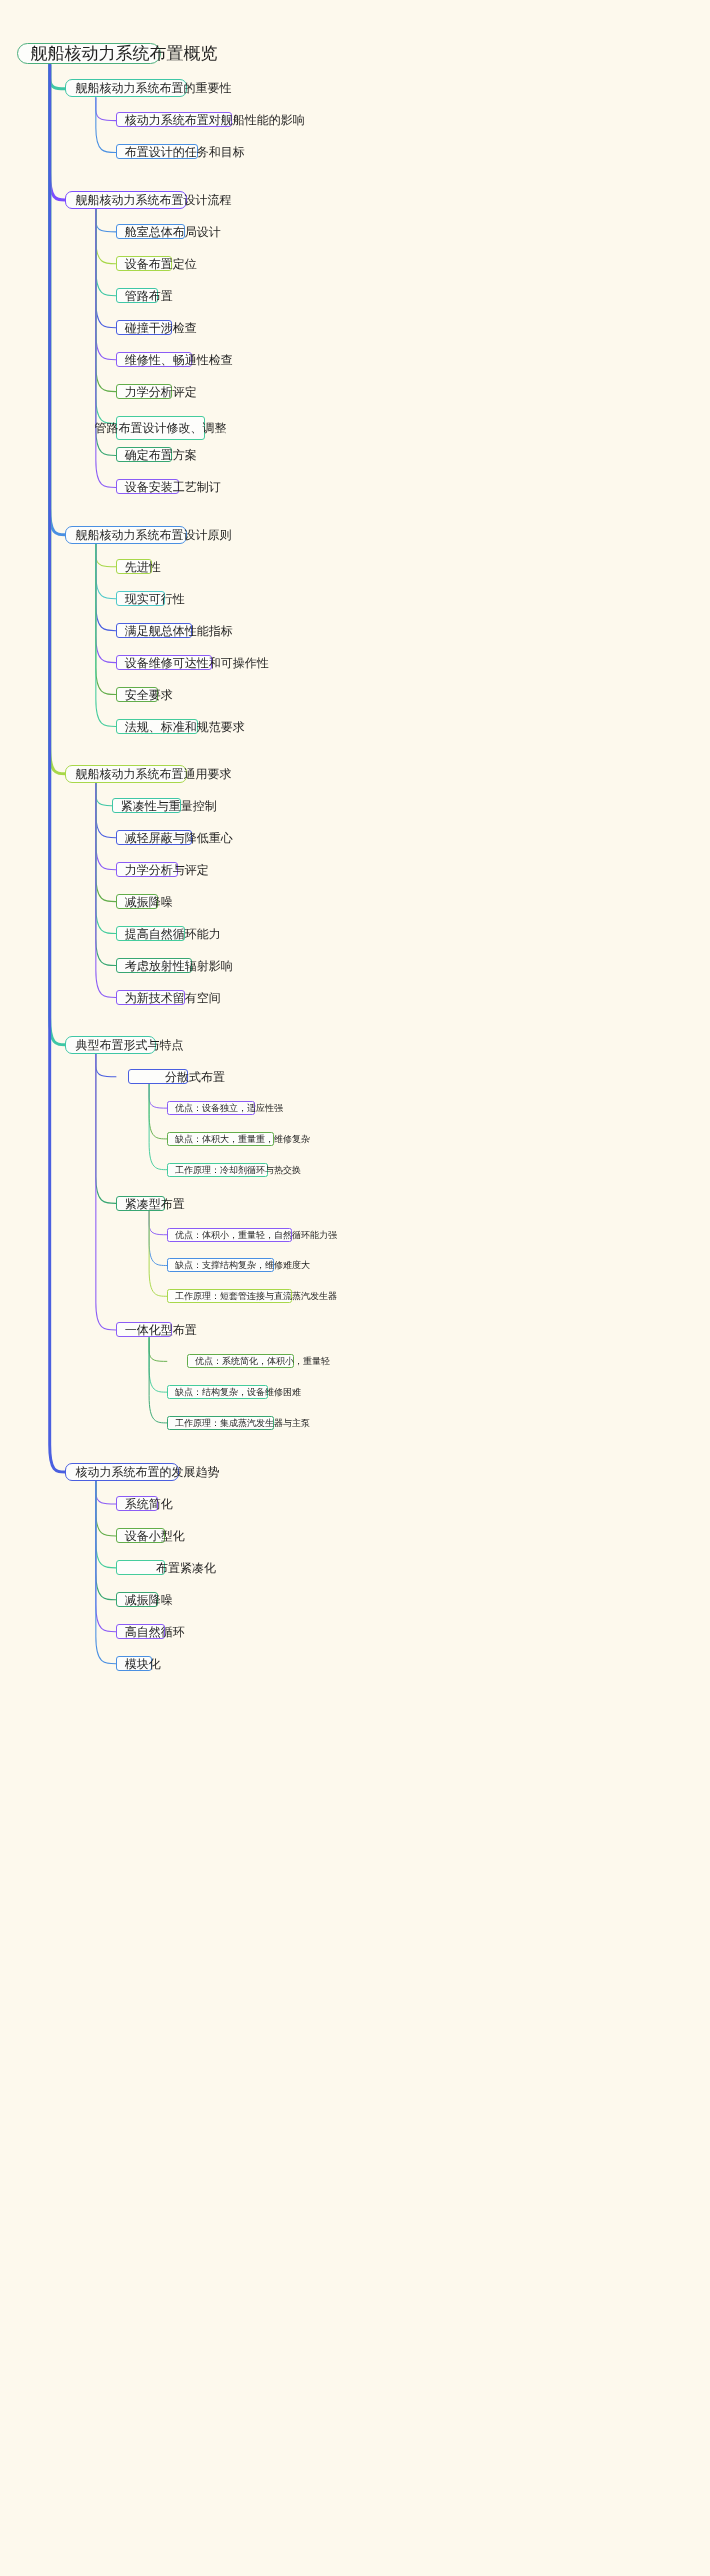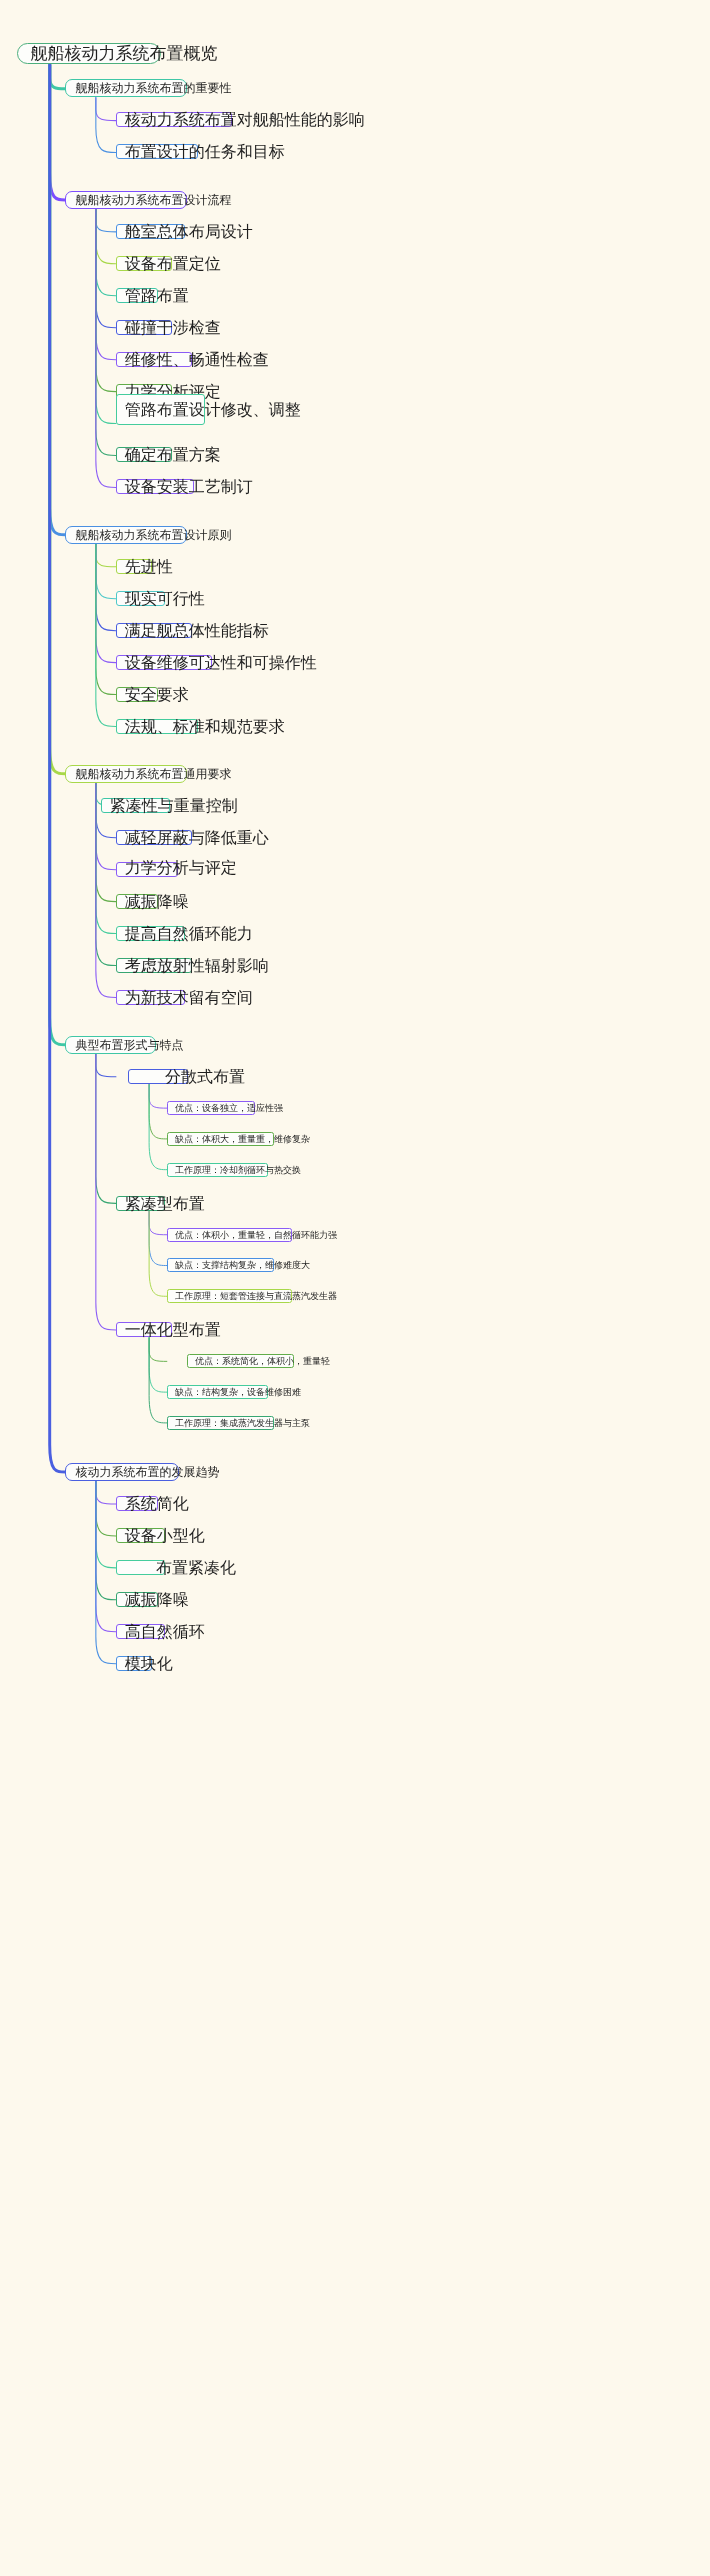--- a/index.html
+++ b/index.html
@@ -47,21 +47,21 @@
   }
   .node.lvl1 {
     border-width: 1.8px;
     border-radius: 7px;
     font-size: 12px;
     padding: 0 9.5px;
   }
   .node.lvl2 {
     border-width: 1.5px;
     border-radius: 3px;
-    font-size: 16px;
+    font-size: 12px;
     padding: 0 7.7px;
   }
   .node.lvl3 {
     border-width: 1.5px;
     border-radius: 2.4px;
     font-size: 9px;
     padding: 0 7px;
   }
 </style>
 </head>
@@ -241,27 +241,27 @@
       </div>
       <div class="node lvl2" style="left: 116px; top: 320px; width: 56px; height: 15.4px; border-color: rgb(74, 95, 224);">
         <span class="node-label">碰撞干涉检查</span>
       </div>
       <div class="node lvl2" style="left: 116px; top: 352px; width: 76px; height: 15.4px; border-color: rgb(139, 92, 246);">
         <span class="node-label">维修性、畅通性检查</span>
       </div>
       <div class="node lvl2" style="left: 116px; top: 384px; width: 56px; height: 15.4px; border-color: rgb(98, 173, 74);">
         <span class="node-label">力学分析评定</span>
       </div>
-      <div class="node lvl2" style="left: 116px; top: 394px; width: 89px; height: 31px; border-color: rgb(68, 204, 157);">
+      <div class="node lvl2" style="left: 116px; top: 416px; width: 89px; height: 24px; border-color: rgb(68, 204, 157); justify-content: center;">
         <span class="node-label">管路布置设计修改、调整</span>
       </div>
       <div class="node lvl2" style="left: 116px; top: 447px; width: 56px; height: 15.4px; border-color: rgb(55, 166, 114);">
         <span class="node-label">确定布置方案</span>
       </div>
-      <div class="node lvl2" style="left: 116px; top: 479px; width: 78px; height: 15.4px; border-color: rgb(139, 92, 246);">
+      <div class="node lvl2" style="left: 116px; top: 479px; width: 63px; height: 15.4px; border-color: rgb(139, 92, 246);">
         <span class="node-label">设备安装工艺制订</span>
       </div>
       <div class="node lvl1" style="left: 65px; top: 526px; width: 122px; height: 18px; border-color: rgb(74, 144, 226);">
         <span class="node-label">舰船核动力系统布置设计原则</span>
       </div>
       <div class="node lvl2" style="left: 116px; top: 559px; width: 36px; height: 15.4px; border-color: rgb(168, 216, 74);">
         <span class="node-label">先进性</span>
       </div>
       <div class="node lvl2" style="left: 116px; top: 591px; width: 49px; height: 15.4px; border-color: rgb(78, 201, 201);">
         <span class="node-label">现实可行性</span>
@@ -274,21 +274,21 @@
       </div>
       <div class="node lvl2" style="left: 116px; top: 687px; width: 42px; height: 15.4px; border-color: rgb(98, 173, 74);">
         <span class="node-label">安全要求</span>
       </div>
       <div class="node lvl2" style="left: 116px; top: 719px; width: 82px; height: 15.4px; border-color: rgb(68, 204, 157);">
         <span class="node-label">法规、标准和规范要求</span>
       </div>
       <div class="node lvl1" style="left: 65px; top: 765px; width: 122px; height: 18px; border-color: rgb(168, 216, 74);">
         <span class="node-label">舰船核动力系统布置通用要求</span>
       </div>
-      <div class="node lvl2" style="left: 101px; top: 798px; width: 69px; height: 15.4px; border-color: rgb(63, 199, 166); text-align: right;">
+      <div class="node lvl2" style="left: 112px; top: 798px; width: 69px; height: 15.4px; border-color: rgb(63, 199, 166); text-align: right;">
         <span class="node-label">紧凑性与重量控制</span>
       </div>
       <div class="node lvl2" style="left: 116px; top: 830px; width: 76px; height: 15.4px; border-color: rgb(74, 95, 224);">
         <span class="node-label">减轻屏蔽与降低重心</span>
       </div>
       <div class="node lvl2" style="left: 116px; top: 862px; width: 62px; height: 15.4px; border-color: rgb(139, 92, 246); align-items: flex-end;">
         <span class="node-label">力学分析与评定</span>
       </div>
       <div class="node lvl2" style="left: 116px; top: 894px; width: 42px; height: 15.4px; border-color: rgb(98, 173, 74);">
         <span class="node-label">减振降噪</span>

